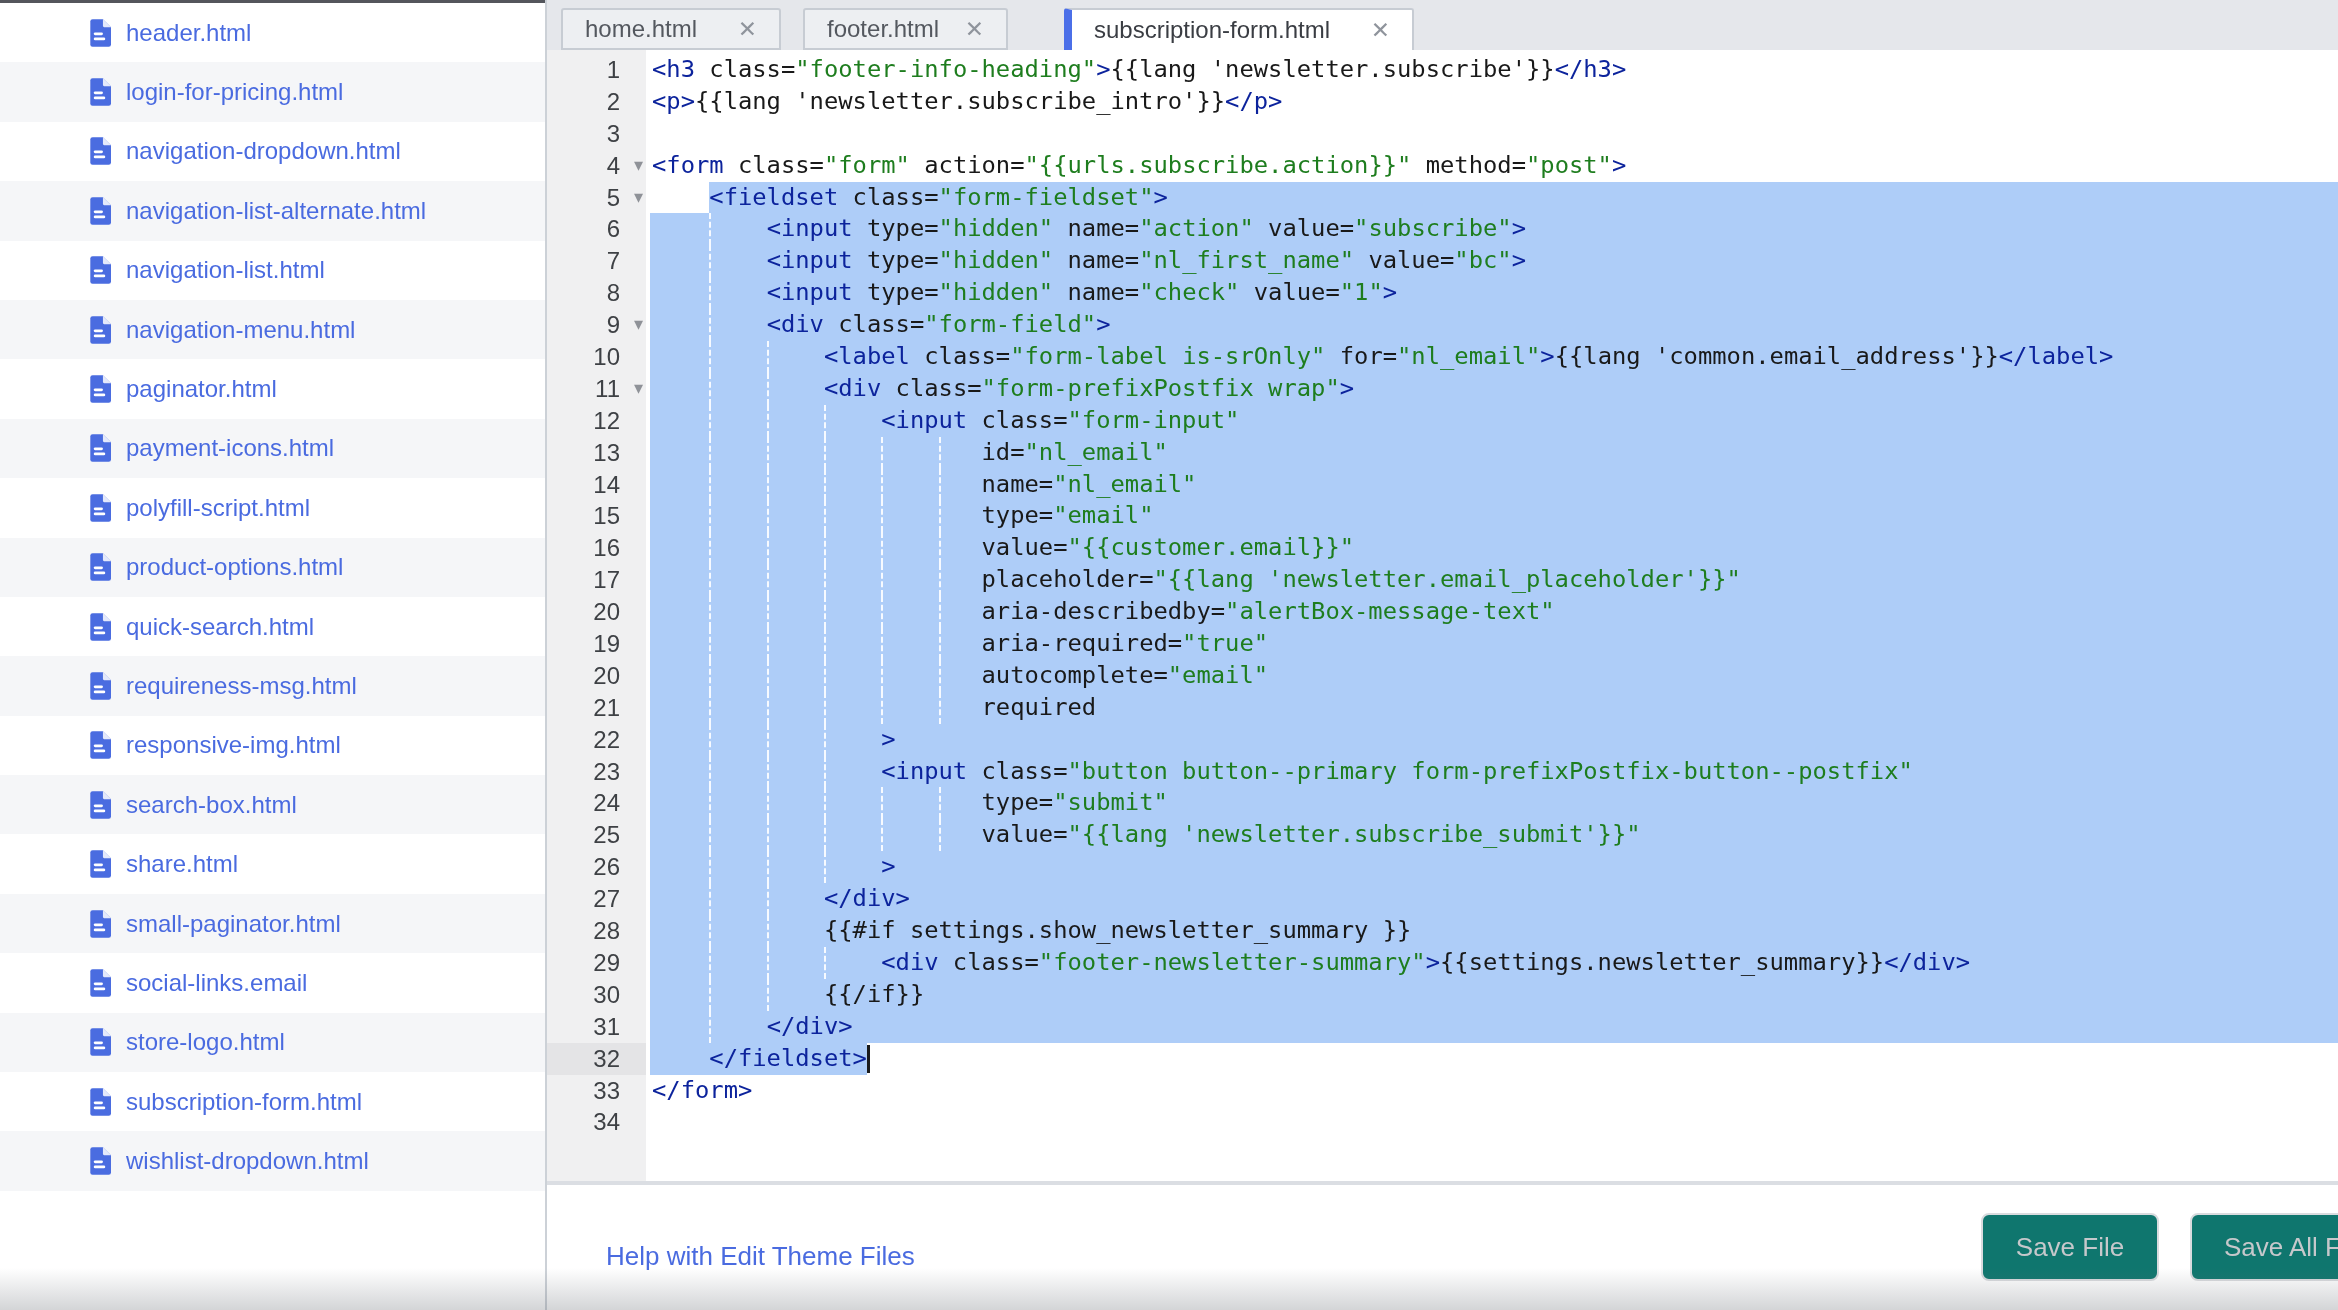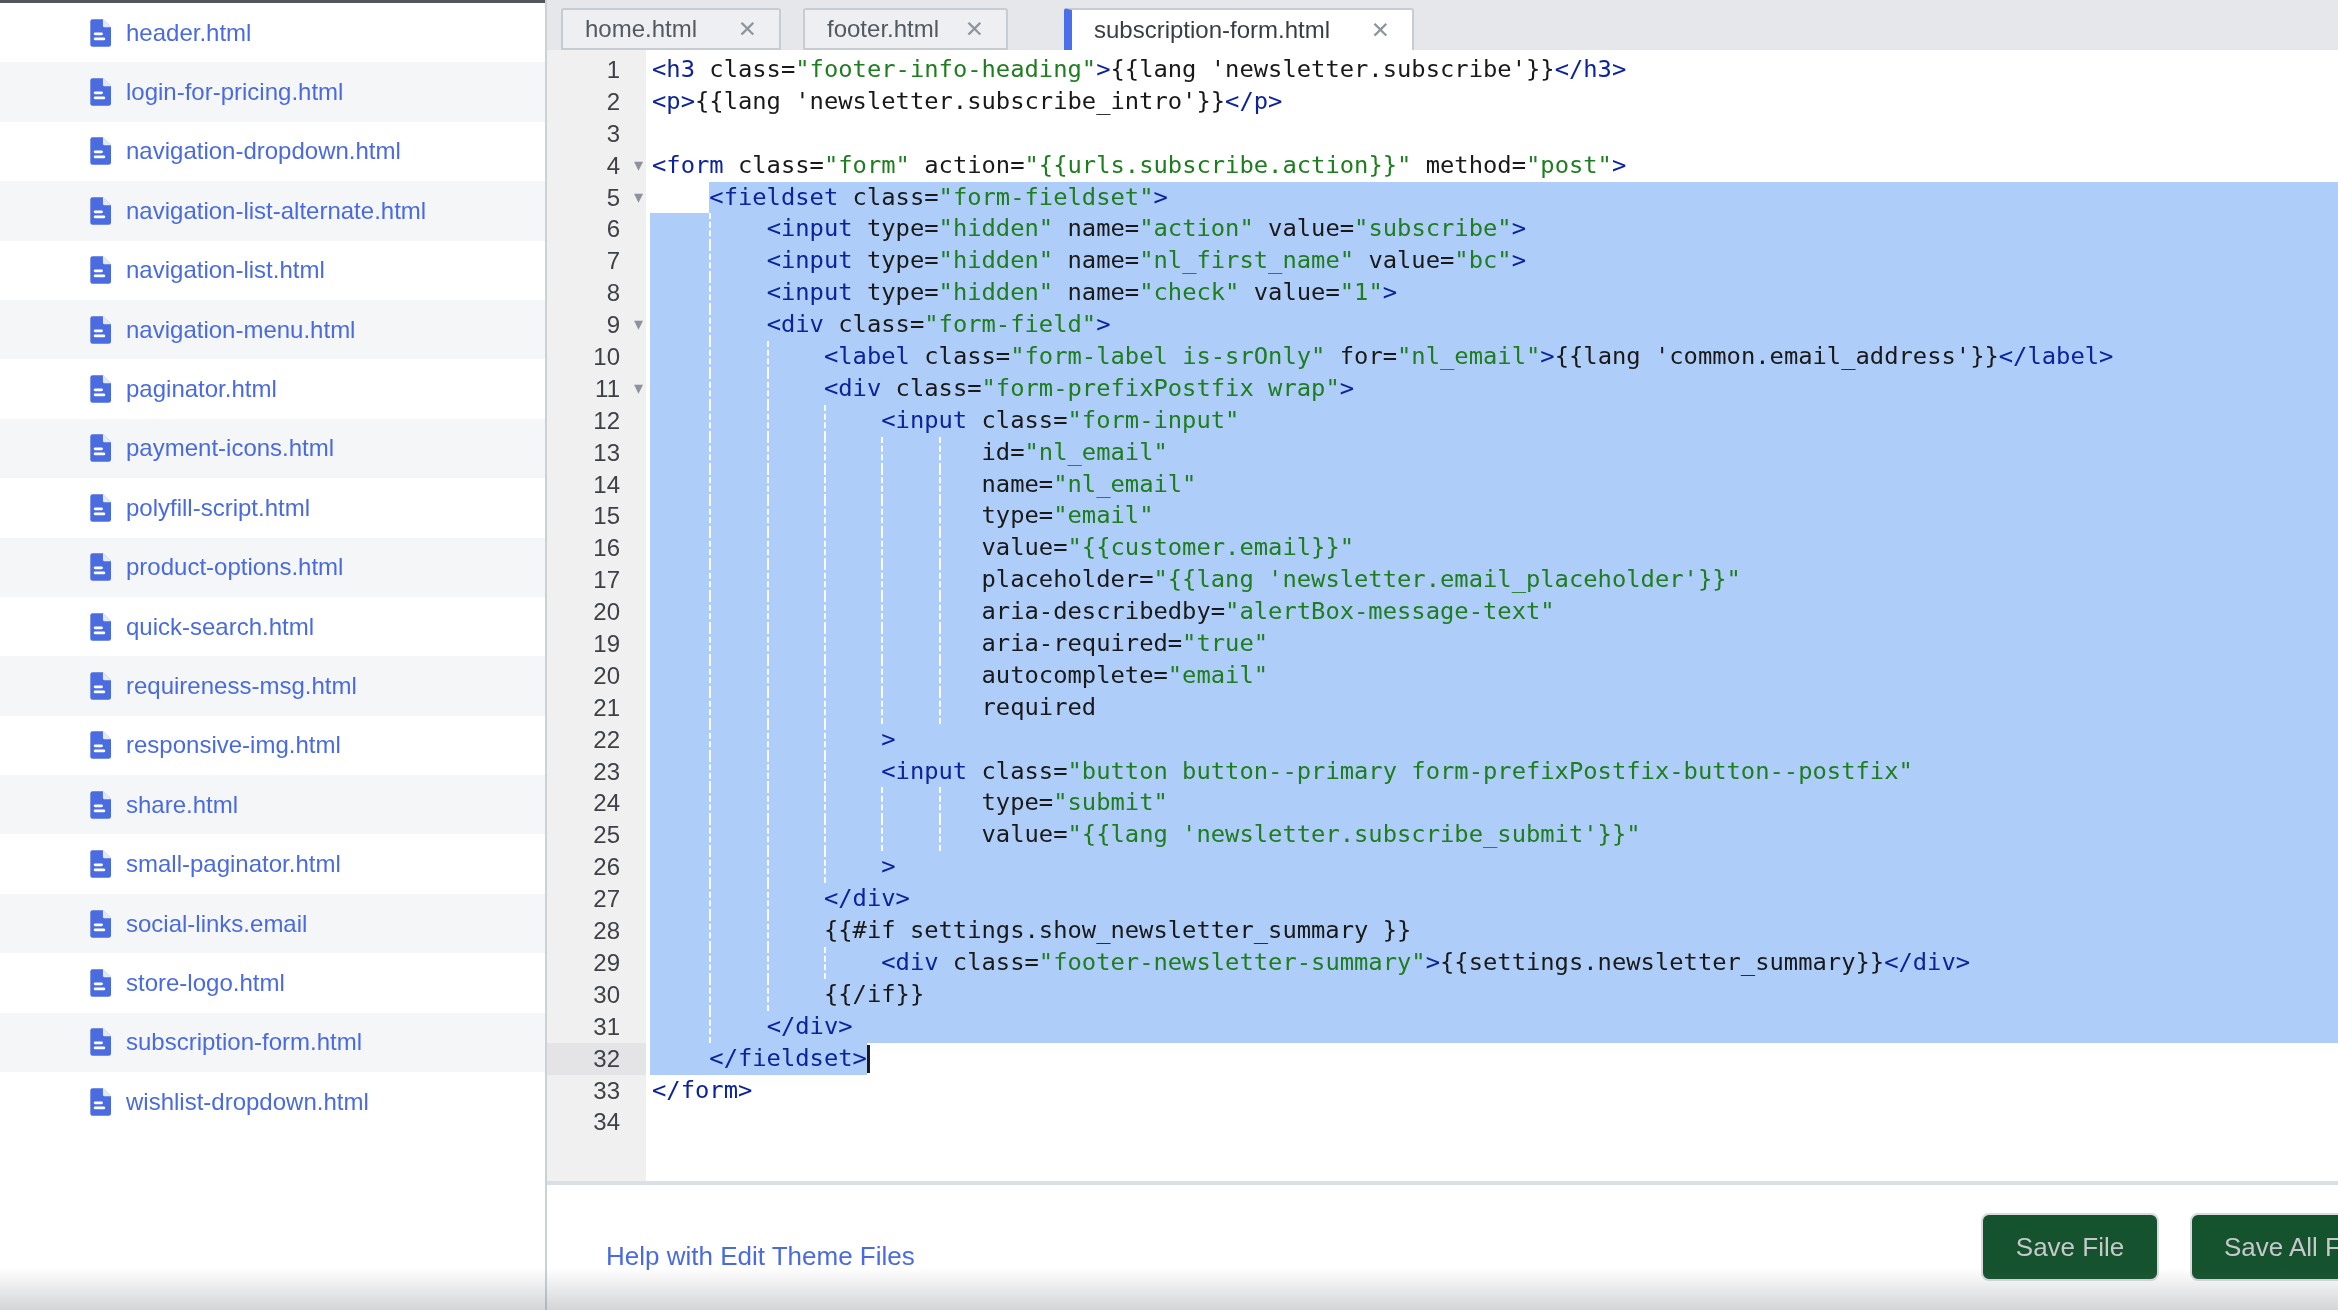--- a/index.html
+++ b/index.html
@@ -42,21 +42,21 @@
   .line{height:31.9px;position:relative;white-space:pre;padding-left:6px;box-sizing:border-box;}
   .line .txt{position:relative;z-index:2;}
   .sel{position:absolute;top:0;height:31.9px;background:#aecdf8;z-index:0;}
   .guide{position:absolute;top:0;height:31.9px;width:0;border-left:2px dashed rgba(255,255,255,.9);z-index:1;}
   .caret{position:absolute;top:2px;height:28px;width:3px;background:#1b1b1b;z-index:3;}
   .t-t{color:#0c239c}.t-a{color:#191919}.t-s{color:#1e7d1e}.t-p{color:#191919}
 
   
   .bottombar{position:absolute;left:0;right:0;top:1185px;height:125px;background:#fff;}
   .help-link{position:absolute;left:59px;top:56px;font-size:26px;color:#4a6be0;text-decoration:none;cursor:pointer;}
-  .btn{position:absolute;box-sizing:border-box;background:#14532d;border:2px solid #d9dbde;border-radius:8px;
+  .btn{position:absolute;box-sizing:border-box;background:#0f766e;border:2px solid #d9dbde;border-radius:8px;
        font-size:26px;color:#c6c8cb;text-align:center;font-family:"Liberation Sans",sans-serif;}
   #btn-save{left:1434px;top:28px;width:178px;height:68px;}
   #btn-saveall{left:1643px;top:28px;width:224px;height:68px;}
 
   .bottom-shade{position:absolute;left:0;bottom:0;width:100%;height:42px;z-index:6;pointer-events:none;
                 background:linear-gradient(rgba(110,115,122,0),rgba(110,115,122,.30));}
 </style>
 </head>
 <body>
 
@@ -171,20 +171,29 @@
         <span class="flabel">requireness-msg.html</span>
       </div>
       <div class="file-row">
         <svg width="23" height="28" viewBox="0 0 20 24">
           <path fill="#4a6ce0" d="M2 2 a2 2 0 0 1 2 -2 h9 l7 7 v15 a2 2 0 0 1 -2 2 h-14 a2 2 0 0 1 -2 -2 z"></path>
           <path fill="#ffffff" opacity=".85" d="M13 0 l7 7 h-6 a1 1 0 0 1 -1 -1 z"></path>
           <rect x="5" y="11.5" width="8" height="2.4" rx="1.2" fill="#fff"></rect>
           <rect x="5" y="16" width="10" height="2.4" rx="1.2" fill="#fff"></rect>
         </svg>
         <span class="flabel">responsive-img.html</span>
+      </div>
+      <div class="file-row">
+        <svg width="23" height="28" viewBox="0 0 20 24">
+          <path fill="#4a6ce0" d="M2 2 a2 2 0 0 1 2 -2 h9 l7 7 v15 a2 2 0 0 1 -2 2 h-14 a2 2 0 0 1 -2 -2 z"></path>
+          <path fill="#ffffff" opacity=".85" d="M13 0 l7 7 h-6 a1 1 0 0 1 -1 -1 z"></path>
+          <rect x="5" y="11.5" width="8" height="2.4" rx="1.2" fill="#fff"></rect>
+          <rect x="5" y="16" width="10" height="2.4" rx="1.2" fill="#fff"></rect>
+        </svg>
+        <span class="flabel">search-box.html</span>
       </div>
       <div class="file-row">
         <svg width="23" height="28" viewBox="0 0 20 24">
           <path fill="#4a6ce0" d="M2 2 a2 2 0 0 1 2 -2 h9 l7 7 v15 a2 2 0 0 1 -2 2 h-14 a2 2 0 0 1 -2 -2 z"></path>
           <path fill="#ffffff" opacity=".85" d="M13 0 l7 7 h-6 a1 1 0 0 1 -1 -1 z"></path>
           <rect x="5" y="11.5" width="8" height="2.4" rx="1.2" fill="#fff"></rect>
           <rect x="5" y="16" width="10" height="2.4" rx="1.2" fill="#fff"></rect>
         </svg>
         <span class="flabel">share.html</span>
       </div>

